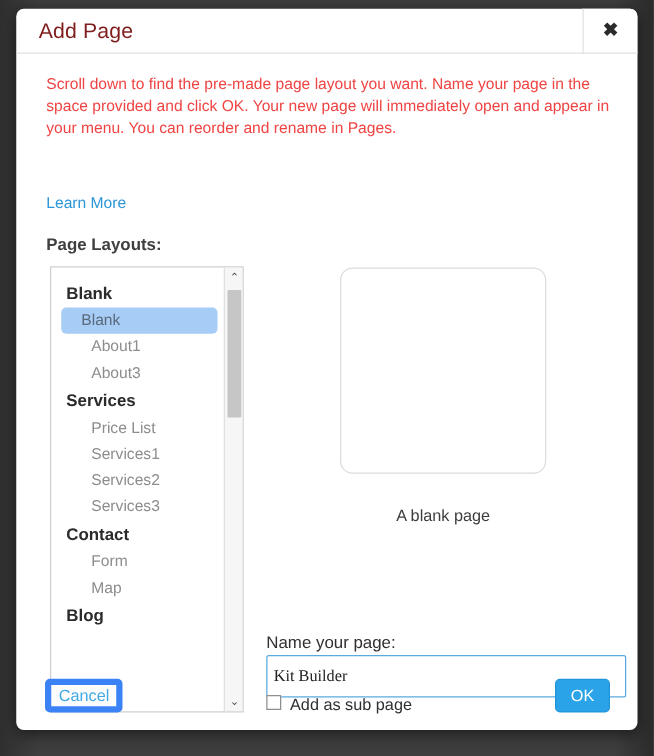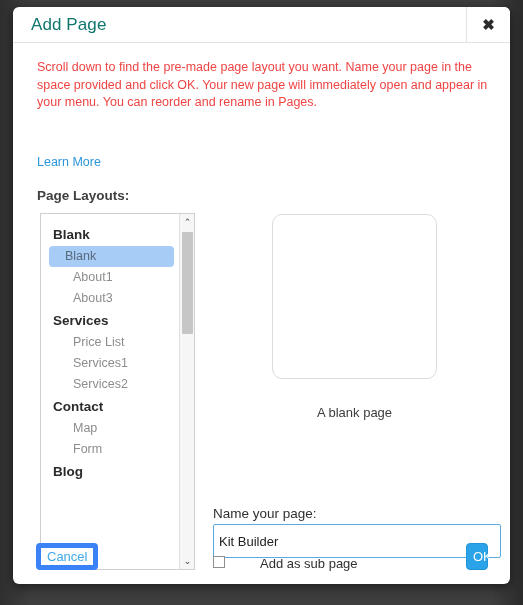--- a/index.html
+++ b/index.html
@@ -38,21 +38,21 @@
     position: relative;
     height: 36px;
     border-bottom: 1px solid #e2e2e2;
     box-sizing: border-box;
   }
   .dlg-title {
     position: absolute;
     left: 18px;
     top: 8px;
     font-size: 17px;
-    color: #0f766e;
+    color: #7f1d1d;
     letter-spacing: 0.1px;
   }
   .close-cell {
     position: absolute;
     right: 0;
     top: -1px;
     width: 44px;
     height: 37px;
     border-left: 1px solid #e2e2e2;
     border-bottom: 1px solid #e2e2e2;
@@ -219,36 +219,35 @@
   }
   .name-input {
     position: absolute;
     left: 200px;
     top: 481px;
     width: 288px;
     height: 23px;
     border: 1px solid #5aa9e0;
     border-radius: 2px;
     box-sizing: border-box;
-    font-family: Liberation Sans, sans-serif;
+    font-family: Liberation Serif, serif;
     font-size: 13px;
     color: #222;
     padding: 16px 5px;
     outline: none;
     background: #fff;
   }
 
   .subpage-row {
     position: absolute;
     left: 200px;
     top: 513px;
     display: flex;
     align-items: flex-start;
     cursor: pointer;
-    gap: 28px;
   }
   .cb {
     width: 12px;
     height: 12px;
     border: 1px solid #8e8e8e;
     background: #fff;
     box-sizing: border-box;
     cursor: pointer;
     margin: 0;
     appearance: none;
@@ -290,21 +289,21 @@
     top: 8px;
     width: 62px;
     height: 27px;
     background: #fdfdfd;
     border: 5px solid #3b82f6;
     color: #3fa9e5;
   }
   .btn-ok {
     right: 22px;
     top: 8px;
-    width: 22px;
+    width: 44px;
     height: 27px;
     background: #2aa3e8;
     border: 1px solid #2095da;
     color: #ffffff;
   }
 </style>
 </head>
 <body>
 
 <div class="backdrop"></div>
@@ -329,23 +328,24 @@
     <div class="list-box">
       <div class="list-scroll" id="list-scroll">
           <div class="grp-head">Blank</div>
           <div class="grp-item selected">Blank</div>
           <div class="grp-item">About1</div>
           <div class="grp-item">About3</div>
           <div class="grp-head">Services</div>
           <div class="grp-item">Price List</div>
           <div class="grp-item">Services1</div>
           <div class="grp-item">Services2</div>
+          <div class="grp-item">Services3</div>
           <div class="grp-head">Contact</div>
+          <div class="grp-item">Form</div>
           <div class="grp-item">Map</div>
-          <div class="grp-item">Form</div>
           <div class="grp-head">Blog</div>
         </div>
       <div class="sbar">
         <div class="sbtn up">⌃</div>
         <div class="sthumb"></div>
         <div class="sbtn down">⌄</div>
       </div>
     </div>
 
     <div class="preview-box"></div>

